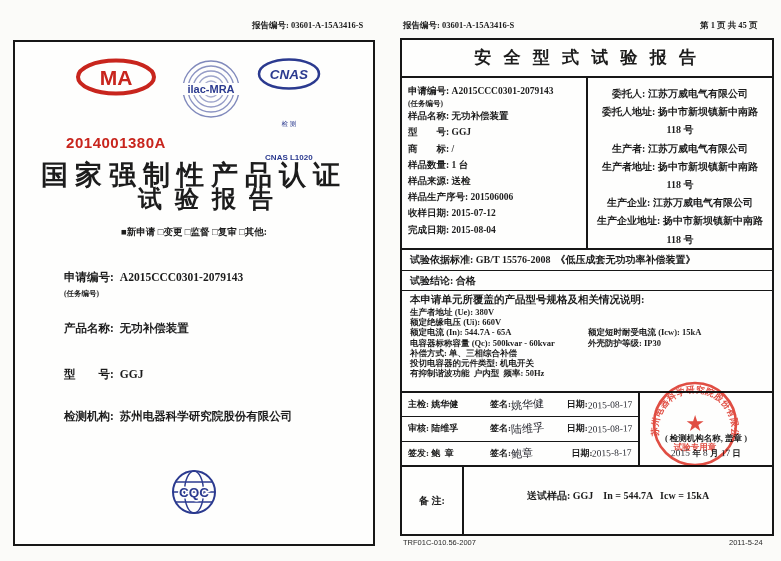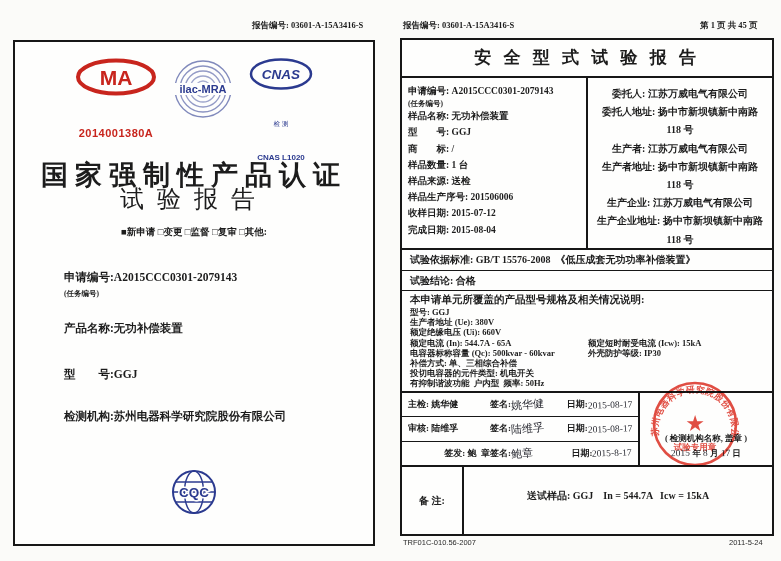--- a/index.html
+++ b/index.html
@@ -5,28 +5,28 @@
   html,body{margin:0;padding:0;}
   body{width:781px;height:561px;background:#fbfbf9;font-family:"Liberation Serif",serif;color:#1c1c1c;}
   .screen{position:relative;width:781px;height:561px;overflow:hidden;background:#fbfbf9;}
   .t{position:absolute;white-space:pre;}
 
   
   .lp-report{top:20px;left:252px;font-size:8.5px;font-weight:600;}
   .lp-box{position:absolute;left:13px;top:40px;width:358px;height:502px;border:2px solid #171717;background:#fefefd;}
   .logos{position:absolute;top:16px;left:0;width:100%;display:flex;justify-content:center;align-items:flex-start;gap:14px;}
   .logo-col{display:flex;flex-direction:column;align-items:center;gap:26px;}
-  .cma-num{color:#c8251d;font-weight:700;font-size:11px;font-family:"Liberation Sans",sans-serif;margin-top:1px;letter-spacing:.5px;}
+  .cma-num{color:#c8251d;font-weight:700;font-size:15px;font-family:"Liberation Sans",sans-serif;margin-top:8px;letter-spacing:.5px;}
   .cnas-sub{color:#2b3a8f;font-size:6.5px;line-height:7px;margin-top:2px;font-family:"Liberation Sans",sans-serif;}
   .cnas-code{color:#2b3a8f;font-size:8px;font-weight:700;font-family:"Liberation Sans",sans-serif;}
   .lp-title1{top:100px;left:0;width:100%;text-align:center;font-size:27px;font-weight:600;letter-spacing:7px;margin-top:15px;}
-  .lp-title2{top:141px;left:0;width:100%;text-align:center;font-size:24px;font-weight:400;letter-spacing:13px;}
+  .lp-title2{top:141px;left:18px;width:100%;text-align:center;font-size:24px;font-weight:700;letter-spacing:13px;}
   .lp-checks{top:184px;left:0;width:100%;text-align:center;font-size:9.5px;font-weight:600;}
   .lp-field{left:49px;font-size:11.5px;font-weight:600;}
-  .lp-field .val{margin-left:0;}
+  .lp-field .val{margin-left:6px;}
   .lp-f0{top:228px;} .lp-note{top:247px;left:49px;font-size:7.5px;font-weight:600;}
   .lp-f1{top:279px;} .lp-f2{top:325px;} .lp-f3{top:367px;}
   .cqc-wrap{position:absolute;top:426px;left:50%;transform:translateX(-50%);}
 
   
   .rp-report{top:20px;left:403px;font-size:8.5px;font-weight:600;}
   .rp-page{top:20px;left:700px;font-size:8.5px;font-weight:600;}
   .rp-box{position:absolute;left:400px;top:38px;width:370px;height:494px;border:2px solid #171717;background:#fefefd;display:flex;flex-direction:column;}
   .r-title{height:36px;line-height:36px;text-align:center;font-size:17px;font-weight:700;letter-spacing:4px;border-bottom:2px solid #171717;white-space:pre;}
   .r-info{height:170px;border-bottom:2px solid #171717;display:flex;}
@@ -38,21 +38,21 @@
   .r-standard{height:20px;line-height:20px;padding:0 8px;font-size:10px;font-weight:600;border-bottom:1.5px solid #171717;white-space:pre;}
   .r-conclusion{height:19px;line-height:19px;padding:0 8px;font-size:10px;font-weight:600;border-bottom:1.5px solid #171717;white-space:pre;}
   .r-coverage{height:96px;border-bottom:2px solid #171717;padding:2px 8px;overflow:hidden;}
   .cov-title{font-size:10.5px;line-height:14px;font-weight:700;white-space:pre;}
   .cov-ln{font-size:8.5px;line-height:10.2px;font-weight:600;white-space:pre;}
   .cov-dual{display:flex;}
   .cov-dual .a{width:178px;}
   .r-sign{height:72px;border-bottom:2px solid #171717;display:flex;}
   .r-sign-rows{width:236px;border-right:2px solid #171717;display:flex;flex-direction:column;}
   .sig-row{flex:1;display:flex;align-items:center;padding:0 6px;font-size:9px;font-weight:600;border-bottom:1.5px solid #171717;white-space:pre;}
-  .sig-row:last-child{border-bottom:none;text-align:right;}
+  .sig-row:last-child{border-bottom:none;}
   .sig-role{width:82px;}
   .hw{font-family:cursive;color:#2a2b33;display:inline-block;transform:rotate(-4deg);font-size:11px;font-weight:400;}
   .hw-date{font-family:cursive;color:#2a2b33;display:inline-block;transform:rotate(-2deg);font-size:9.5px;font-weight:400;}
   .sig-date{margin-left:auto;}
   .r-stamp-cell{flex:1;position:relative;}
   .stamp-org{position:absolute;top:40px;left:0;width:100%;text-align:center;font-size:8.5px;font-weight:600;white-space:pre;}
   .stamp-date{position:absolute;top:55px;left:0;width:100%;text-align:center;font-size:8.5px;font-weight:600;}
   .r-remark{flex:1;display:flex;}
   .remark-label{width:60px;border-right:2px solid #171717;display:flex;align-items:center;justify-content:center;font-size:10px;font-weight:600;white-space:pre;}
   .remark-body{flex:1;display:flex;align-items:center;justify-content:center;font-size:10px;font-weight:600;white-space:pre;padding-bottom:10px;}
@@ -151,21 +151,20 @@
         <div class="ln">生产企业: 江苏万威电气有限公司</div>
         <div class="ln">生产企业地址: 扬中市新坝镇新中南路 118 号</div>
       </div>
     </div>
 
     <div class="r-standard">试验依据标准: GB/T 15576-2008  《低压成套无功功率补偿装置》</div>
     <div class="r-conclusion">试验结论: 合格</div>
 
     <div class="r-coverage">
       <div class="cov-title">本申请单元所覆盖的产品型号规格及相关情况说明:</div>
-      <div class="cov-ln">型号: GGJ</div>
       <div class="cov-ln">生产者地址 (Ue): 380V</div>
       <div class="cov-ln">额定绝缘电压 (Ui): 660V</div>
       <div class="cov-ln cov-dual"><span class="a">额定电流 (In): 544.7A - 65A</span><span>额定短时耐受电流 (Icw): 15kA</span></div>
       <div class="cov-ln cov-dual"><span class="a">电容器标称容量 (Qc): 500kvar - 60kvar</span><span>外壳防护等级: IP30</span></div>
       <div class="cov-ln">补偿方式: 单、三相综合补偿</div>
       <div class="cov-ln">投切电容器的元件类型: 机电开关</div>
       <div class="cov-ln">有抑制谐波功能  户内型  频率: 50Hz</div>
     </div>
 
     <div class="r-sign">

